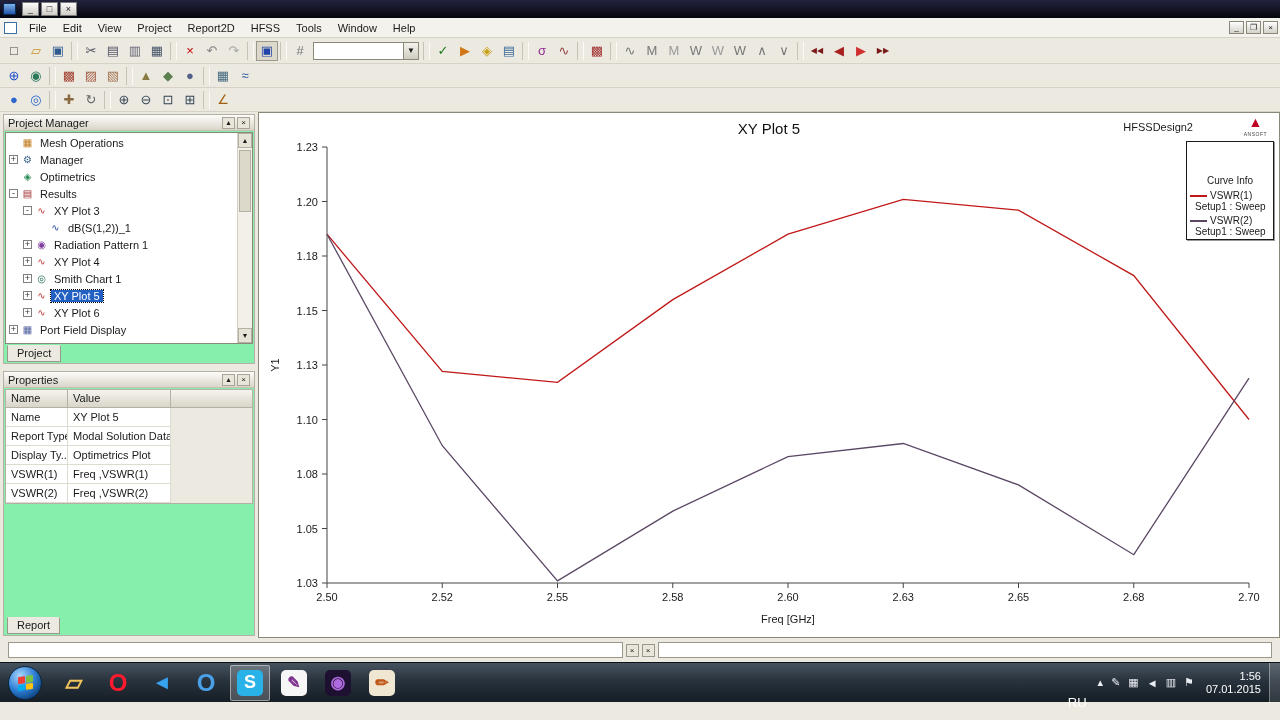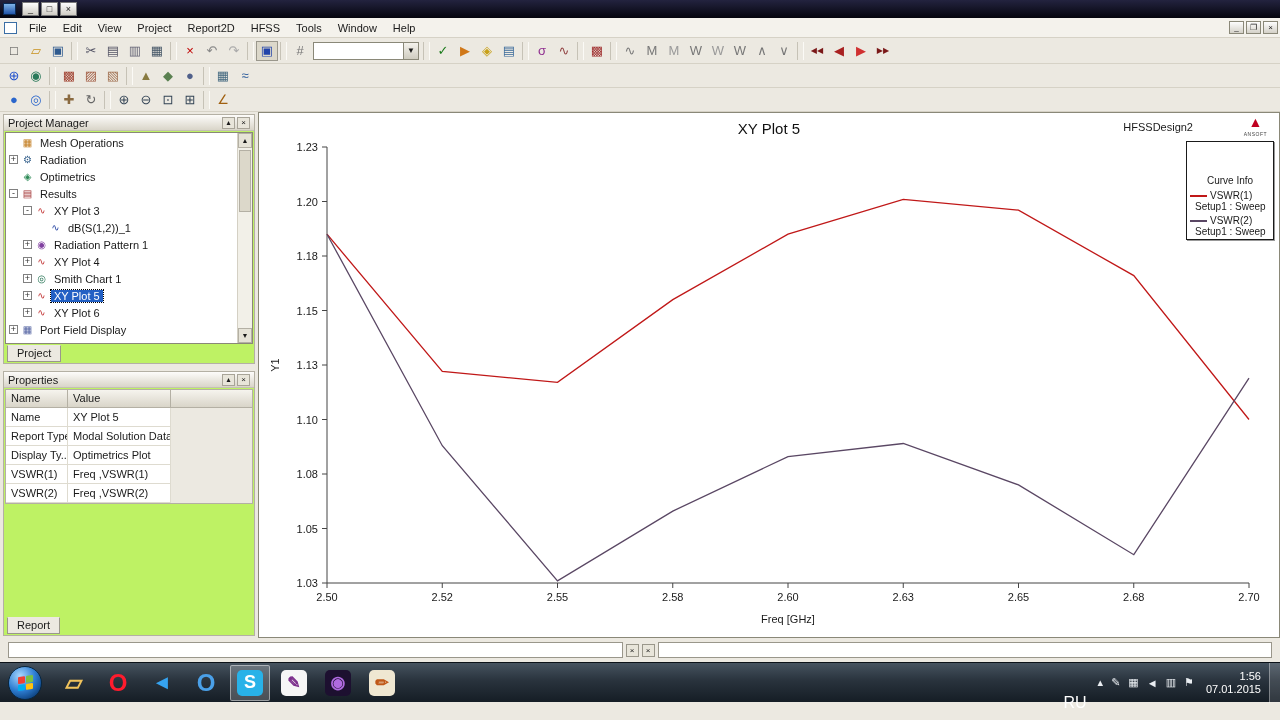--- a/index.html
+++ b/index.html
@@ -24,21 +24,21 @@
   .tb-btn { width: 22px; height: 20px; display: flex; align-items: center; justify-content: center; font-size: 13px; border: 1px solid transparent; flex: none; cursor: default; }
   .tb-btn.pressed { border: 1px solid #9a978c; background: #dcd8ca; }
   .tb-sep { width: 7px; height: 18px; border-left: 1px solid #c6c2b6; border-right: 1px solid #fbfaf6; margin: 0 2px; flex: none; }
   .tb-combo { width: 106px; height: 18px; background: #fff; border: 1px solid #8a8878; display: flex; align-items: center; flex: none; margin: 0 2px; }
   .tb-combo .combo-value { flex: 1; padding: 0 3px; }
   .tb-combo .combo-arrow { width: 15px; height: 16px; background: linear-gradient(#f4f2ec,#cfccc0); border-left: 1px solid #8a8878; text-align: center; font-size: 8px; line-height: 15px; }
 
   
   .workspace { height: 526px; display: flex; }
   .left-col { width: 258px; flex: none; background: #ece9e1; padding: 2px 3px; display: flex; flex-direction: column; gap: 7px; }
-  .panel { border: 1px solid #b4b0a4; background: #bef264; display: flex; flex-direction: column; }
+  .panel { border: 1px solid #b4b0a4; background: #86efac; display: flex; flex-direction: column; }
   .panel-pm { height: 250px; flex: none; }
   .panel-props { flex: 1; }
   .panel-hdr { height: 16px; background: linear-gradient(#fdfcfa,#d9d5c9); border-bottom: 1px solid #c4c0b4; display: flex; align-items: center; padding: 0 4px; flex: none; }
   .panel-btns { margin-left: auto; display: flex; }
   .panel-btn { width: 13px; height: 12px; font-size: 8px; line-height: 10px; text-align: center; border: 1px solid #a8a498; background: #e8e5da; margin-left: 2px; }
 
   .tree-wrap { flex: 1; background: #fff; border: 1px solid #8a8878; margin: 1px; display: flex; overflow: hidden; }
   .tree-inner { flex: 1; padding-top: 1px; overflow: hidden; }
   .tree-row { height: 17px; display: flex; align-items: center; white-space: nowrap; }
   .expander { width: 9px; height: 9px; border: 1px solid #808080; background: #fff; font-size: 9px; line-height: 7px; text-align: center; margin-right: 3px; flex: none; color: #333; }
@@ -88,21 +88,21 @@
 
   
   .taskbar { height: 40px; background: linear-gradient(#46535f, #29333d 45%, #151d25); display: flex; align-items: center; border-top: 1px solid #0c1218; }
   .start-orb { width: 34px; height: 34px; border-radius: 50%; margin: 0 10px 0 8px; background: radial-gradient(circle at 35% 28%, #a8d8ff, #2d7dd2 48%, #0a3a74 85%); border: 1px solid #08263f; display: flex; align-items: center; justify-content: center; flex: none; }
   .orb-flag { width: 15px; height: 14px; display: grid; grid-template-columns: 1fr 1fr; grid-template-rows: 1fr 1fr; gap: 1px; transform: skewY(-8deg); }
   .orb-flag div { border-radius: 1px; }
   .task-icon { width: 40px; height: 36px; display: flex; align-items: center; justify-content: center; margin: 0 2px; border-radius: 2px; flex: none; }
   .task-icon.active { background: rgba(255,255,255,.22); border: 1px solid rgba(255,255,255,.45); }
   .ticon { width: 26px; height: 26px; border-radius: 5px; display: flex; align-items: center; justify-content: center; font-weight: bold; }
   .tray { margin-left: auto; display: flex; align-items: center; color: #fff; }
-  .tray-lang { padding: 0 7px; font-size: 16px; margin-top: 40px; }
+  .tray-lang { padding: 0 7px; font-size: 13px; margin-top: 40px; }
   .tray-icon { padding: 0 4px; font-size: 11px; color: #eaeef2; }
   .clock { text-align: right; font-size: 11px; line-height: 13px; margin: 0 8px 0 8px; }
   .show-desktop { width: 11px; height: 40px; background: rgba(255,255,255,.12); border-left: 1px solid rgba(255,255,255,.35); flex: none; }
 </style>
 </head>
 <body>
 
 <div class="screen">
 
   <div class="titlebar">
@@ -213,21 +213,21 @@
         <div class="tree-wrap">
           <div class="tree-inner" id="tree">
               <div class="tree-row" style="padding-left: 3px;">
                 <span class="exp-spacer"></span>
                 <span class="tree-icon" style="color: rgb(192, 120, 24);">▦</span>
                 <span class="tree-label">Mesh Operations</span>
               </div>
               <div class="tree-row" style="padding-left: 3px;">
                 <span class="expander">+</span>
                 <span class="tree-icon" style="color: rgb(53, 97, 140);">⚙</span>
-                <span class="tree-label">Radiation</span>
+                <span class="tree-label">Manager</span>
               </div>
               <div class="tree-row" style="padding-left: 3px;">
                 <span class="exp-spacer"></span>
                 <span class="tree-icon" style="color: rgb(46, 139, 87);">◈</span>
                 <span class="tree-label">Optimetrics</span>
               </div>
               <div class="tree-row" style="padding-left: 3px;">
                 <span class="expander">-</span>
                 <span class="tree-icon" style="color: rgb(160, 48, 48);">▤</span>
                 <span class="tree-label">Results</span>

